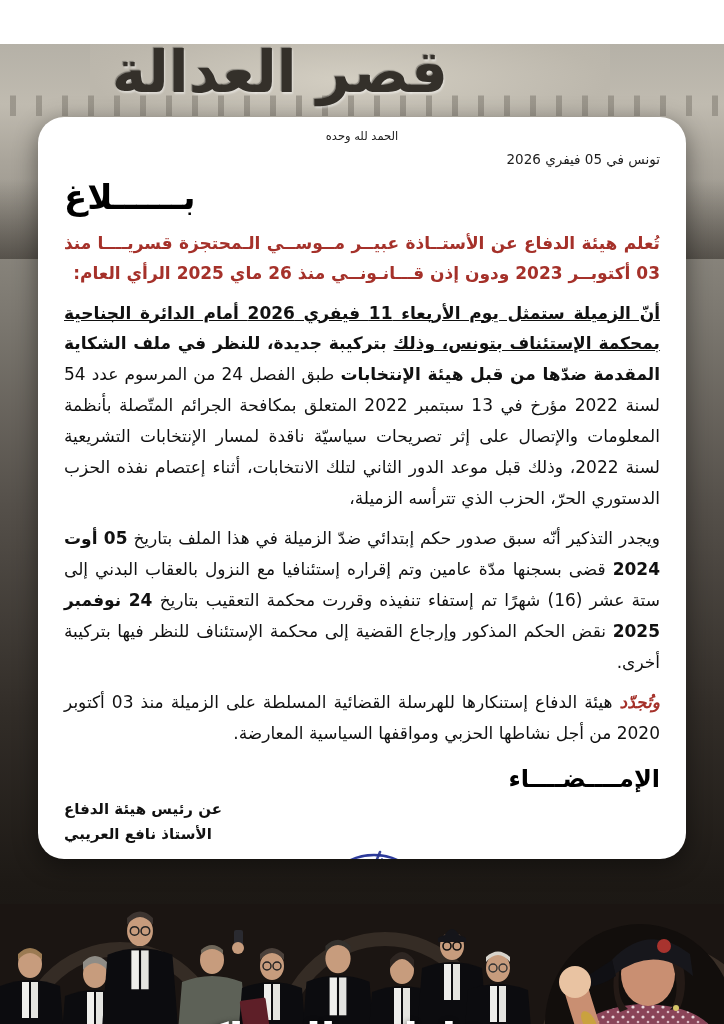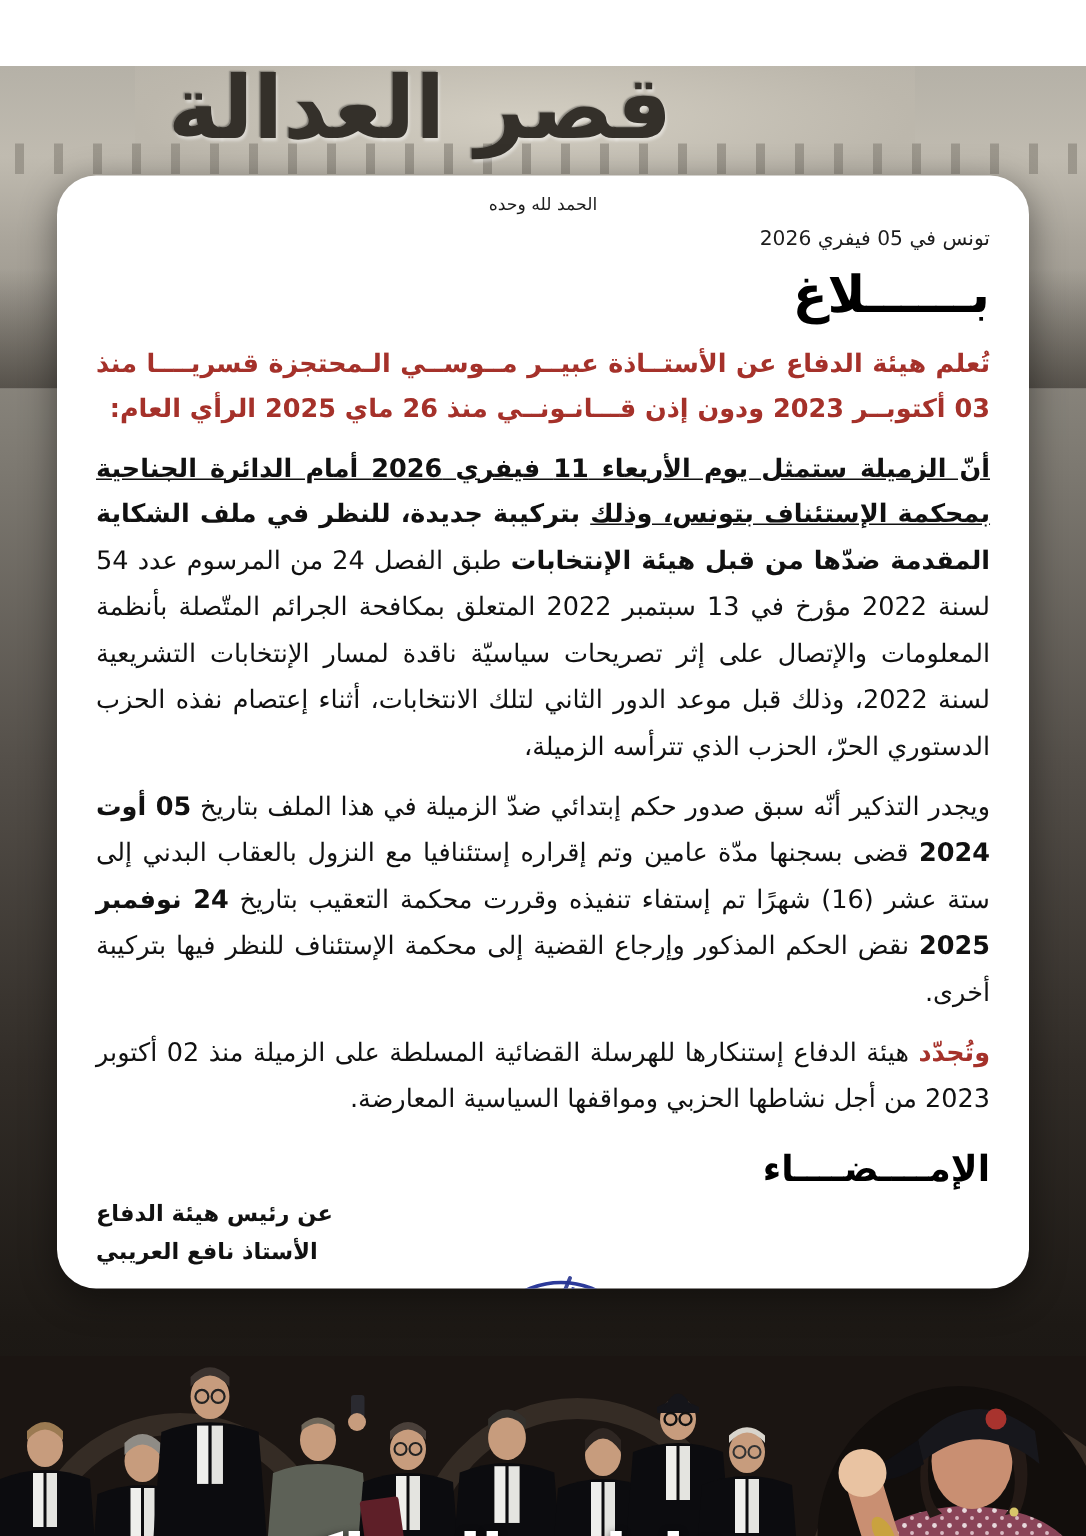--- a/index.html
+++ b/index.html
@@ -23,26 +23,26 @@
       letter-spacing:2px;}
   .facade .shade{position:absolute;bottom:0;left:0;width:724px;height:80px;
       background:linear-gradient(180deg,transparent,rgba(40,35,30,.55));}
 
   
   .card{position:absolute;top:73px;left:38px;width:648px;height:742px;background:#ffffff;
       border-radius:26px;box-shadow:0 6px 24px rgba(0,0,0,.45);box-sizing:border-box;
       padding:10px 26px 0 26px;overflow:hidden;direction:rtl;}
   .hdr-line{text-align:center;font-size:11.5px;color:#1c1c1c;margin:2px 0;}
   .hdr-date{text-align:right;font-size:13.5px;color:#1c1c1c;margin:8px 0 2px;}
-  .doc-title{text-align:right;font-size:34px;font-weight:bold;color:#000;margin:10px 0 12px;}
+  .doc-title{text-align:left;font-size:34px;font-weight:bold;color:#000;margin:10px 0 12px;}
   .para{font-size:17px;line-height:1.82;color:#111;text-align:justify;margin:0 0 9px;}
   .para.red{color:#a5312a;font-weight:bold;line-height:1.75;}
   .u-bold{font-weight:bold;text-decoration:underline;}
   .bold{font-weight:bold;}
-  .red-word{color:#a5312a;font-weight:bold;}
+  .red-word{color:#a5312a;font-weight:bold;font-style:italic;}
   .sig-head{text-align:right;font-size:24px;font-weight:bold;color:#000;margin:16px 0 6px;}
   .sig-line{text-align:left;font-size:15px;font-weight:bold;color:#111;margin:7px 0;}
   .stamp-wrap{display:flex;justify-content:center;margin-top:2px;transform:translateX(12px);}
 
   
   .banner{position:absolute;top:860px;left:0;width:724px;height:209px;overflow:hidden;}
   .caption{position:absolute;left:50px;right:110px;bottom:6px;text-align:center;
       font-size:43px;font-weight:bold;color:#fff;line-height:1.05;
       text-shadow:0 2px 6px rgba(0,0,0,.8);}
 </style>
@@ -63,21 +63,21 @@
     <p class="hdr-line">الحمد لله وحده</p>
     <p class="hdr-date">تونس في 05 فيفري 2026</p>
     <h1 class="doc-title">بــــــلاغ</h1>
 
     <p class="para red">تُعلم هيئة الدفاع عن الأستــاذة عبيــر مــوســي الـمحتجزة قسريــــا منذ 03 أكتوبــر 2023 ودون إذن قـــانـونــي منذ 26 ماي 2025 الرأي العام:</p>
 
     <p class="para"><span class="u-bold">أنّ الزميلة ستمثل يوم الأربعاء 11 فيفري 2026 أمام الدائرة الجناحية بمحكمة الإستئناف بتونس، وذلك</span><span class="bold"> بتركيبة جديدة، للنظر في ملف الشكاية المقدمة ضدّها من قبل هيئة الإنتخابات</span><span> طبق الفصل 24 من المرسوم عدد 54 لسنة 2022 مؤرخ في 13 سبتمبر 2022 المتعلق بمكافحة الجرائم المتّصلة بأنظمة المعلومات والإتصال على إثر تصريحات سياسيّة ناقدة لمسار الإنتخابات التشريعية لسنة 2022، وذلك قبل موعد الدور الثاني لتلك الانتخابات، أثناء إعتصام نفذه الحزب الدستوري الحرّ، الحزب الذي تترأسه الزميلة،</span></p>
 
     <p class="para"><span>ويجدر التذكير أنّه سبق صدور حكم إبتدائي ضدّ الزميلة في هذا الملف بتاريخ </span><span class="bold">05 أوت 2024</span><span> قضى بسجنها مدّة عامين وتم إقراره إستئنافيا مع النزول بالعقاب البدني إلى ستة عشر (16) شهرًا تم إستفاء تنفيذه وقررت محكمة التعقيب بتاريخ </span><span class="bold">24 نوفمبر 2025</span><span> نقض الحكم المذكور وإرجاع القضية إلى محكمة الإستئناف للنظر فيها بتركيبة أخرى.</span></p>
 
-    <p class="para"><span class="red-word">وتُجدّد</span><span> هيئة الدفاع إستنكارها للهرسلة القضائية المسلطة على الزميلة منذ 02 أكتوبر 2023 من أجل نشاطها الحزبي ومواقفها السياسية المعارضة.</span></p>
+    <p class="para"><span class="red-word">وتُجدّد</span><span> هيئة الدفاع إستنكارها للهرسلة القضائية المسلطة على الزميلة منذ 03 أكتوبر 2020 من أجل نشاطها الحزبي ومواقفها السياسية المعارضة.</span></p>
 
     <div class="sig-head">الإمــــضــــاء</div>
     <p class="sig-line">عن رئيس هيئة الدفاع</p>
     <p class="sig-line">الأستاذ نافع العريبي</p>
 
     <div class="stamp-wrap">
       <svg width="128" height="126" viewBox="0 0 128 126">
         <defs>
           <path id="arcTop" d="M 17,63 A 47,47 0 0 1 111,63"></path>
           <path id="arcBot" d="M 13,60 A 51,51 0 0 0 115,60"></path>

